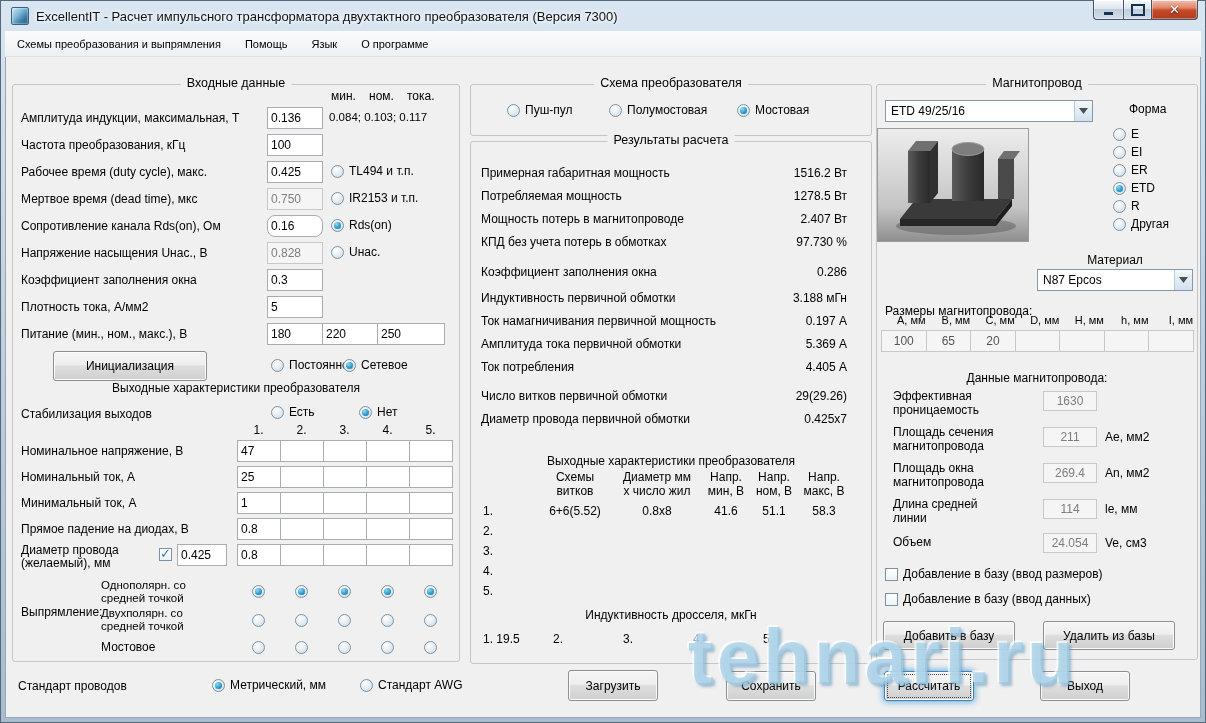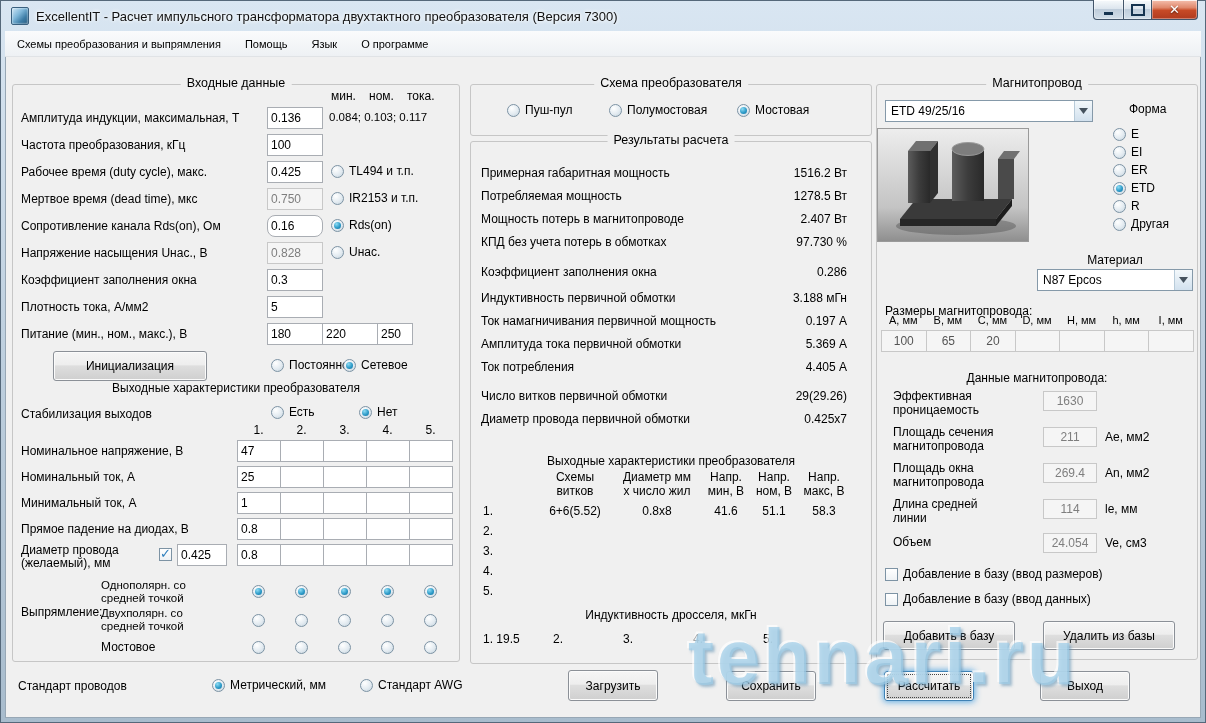--- a/index.html
+++ b/index.html
@@ -46,21 +46,21 @@
   
   .rrow{position:absolute;left:10px;width:380px;height:18px}
   .rlbl{position:absolute;left:0;white-space:nowrap}
   .rval{position:absolute;right:14px;white-space:nowrap}
   .th{position:absolute;text-align:center;line-height:14px;white-space:nowrap}
   .trow{position:absolute;left:0;width:100%;height:18px}
   .trow span{position:absolute;white-space:nowrap}
   .tc{text-align:center}
   
   .dimrow{position:absolute;display:flex}
-  .dimrow.hdr span{flex:1;text-align:center;font-size:11px;white-space:nowrap}
+  .dimrow.hdr span{flex:1;text-align:right;font-size:11px;white-space:nowrap}
   .dimcell{position:relative;flex:1;min-width:0;height:22px;text-align:center;padding:1px;margin-right:-1px;border:1px solid #c8c8c8;background:#f5f5f5;color:#555;font-family:inherit;font-size:12px;box-sizing:border-box}
   .dlbl{position:absolute;left:16px;width:150px;line-height:14px;white-space:nowrap}
   .dval{left:166px;width:54px;height:20px;text-align:center}
   .dunit{position:absolute;left:228px;white-space:nowrap}
   .core-photo{position:absolute;border:1px solid #9a9a9a}
   
   .watermark{position:absolute;left:688px;top:612px;font-size:78px;font-weight:bold;letter-spacing:3px;color:rgba(160,205,232,.72);text-shadow:-2px -2px 0 rgba(255,255,255,.65),2px 2px 3px rgba(90,140,175,.55);pointer-events:none;z-index:60;white-space:nowrap}
 </style>
 </head>
 <body>
@@ -136,21 +136,21 @@
 
   <span class="slbl" style="left:8px;top:188px">Коэффициент заполнения окна</span>
   <input class="tbox" style="left: 254px; top: 184px; width: 56px;" value="0.3">
 
   <span class="slbl" style="left:8px;top:215px">Плотность тока, А/мм2</span>
   <input class="tbox" style="left: 254px; top: 211px; width: 56px;" value="5">
 
   <span class="slbl" style="left:8px;top:242px">Питание (мин., ном., макс.), В</span>
   <input class="tbox" style="left: 254px; top: 238px; width: 56px;" value="180">
   <input class="tbox" style="left: 309px; top: 238px; width: 56px;" value="220">
-  <input class="tbox" style="left: 364px; top: 238px; width: 36px;" value="250">
+  <input class="tbox" style="left: 364px; top: 238px; width: 68px;" value="250">
 
   <div class="btn" style="left:40px;top:266px;width:152px;height:28px">Инициализация</div>
   <div class="rw" style="left:258px;top:273px">
     <span class="radio"></span>
     <span>Постоянное</span>
   </div>
   <div class="rw" style="left:330px;top:273px">
     <span class="radio on"></span>
     <span>Сетевое</span>
   </div>

